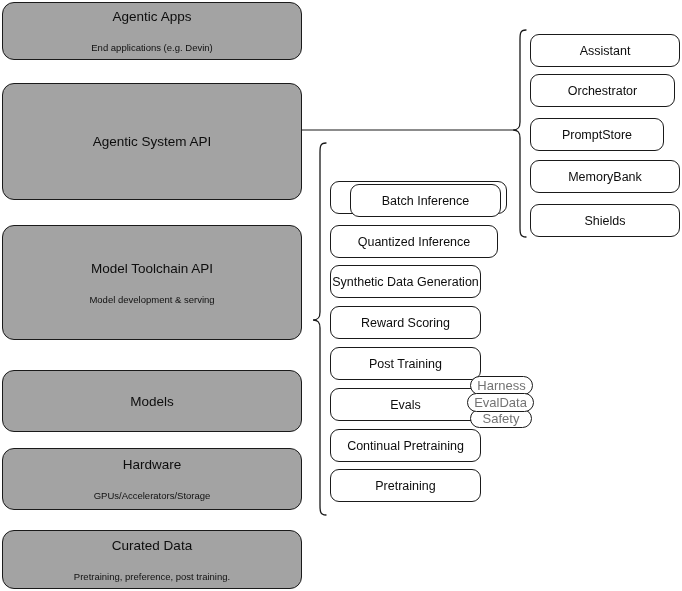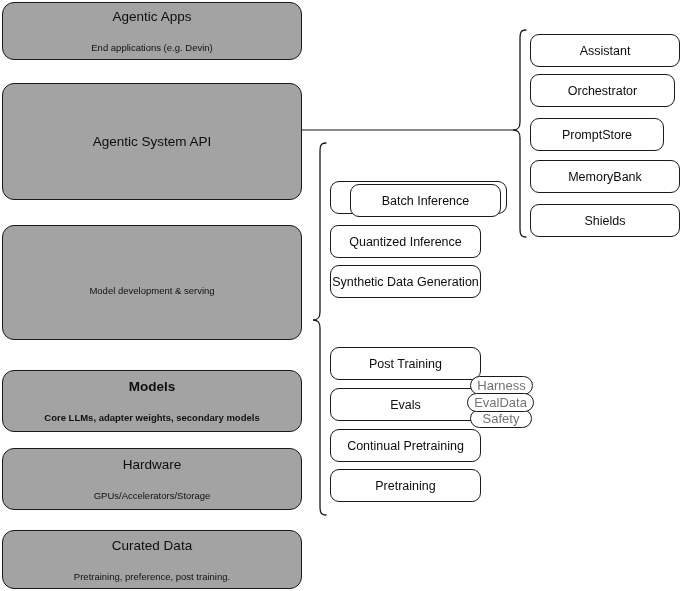--- a/index.html
+++ b/index.html
@@ -117,42 +117,43 @@
   <div class="box layer" style="left:2px; top:2px; width:300px; height:58px;">
     <div class="title">Agentic Apps</div>
     <div class="sub">End applications (e.g. Devin)</div>
   </div>
 
   <div class="box layer" style="left:2px; top:83px; width:300px; height:117px;">
     <div class="title">Agentic System API</div>
   </div>
 
   <div class="box layer" style="left:2px; top:225px; width:300px; height:115px;">
+    <div class="title">Model Toolchain API</div>
     <div class="sub">Model development &amp; serving</div>
   </div>
 
-  <div class="box layer" style="left:2px; top:370px; width:300px; height:62px;font-weight:bold;">
+  <div class="box layer" style="left:2px; top:370px; width:300px; height:62px;">
     <div class="title">Models</div>
-    <div class="sub">Core LLMs, adapter weights, secondary models</div>
   </div>
 
   <div class="box layer" style="left:2px; top:448px; width:300px; height:62px;border-radius:12px;">
     <div class="title">Hardware</div>
     <div class="sub">GPUs/Accelerators/Storage</div>
   </div>
 
   <div class="box layer" style="left:2px; top:530px; width:300px; height:59px;">
     <div class="title">Curated Data</div>
     <div class="sub">Pretraining, preference, post training.</div>
   </div>
 
   <div class="chip" style="left:330px; top:143px; width:177px;margin-top:38px;">Realtime Inference</div>
   <div class="chip" style="left:330px; top:184px; width:151px;margin-left:20px;">Batch Inference</div>
-  <div class="chip" style="left:330px; top:225px; width:151px;border-radius:8px;">Quantized Inference</div>
+  <div class="chip" style="left:330px; top:225px; width:168px;">Quantized Inference</div>
   <div class="chip" style="left:330px; top:265px; width:151px;">Synthetic Data Generation</div>
+  <div class="chip" style="left:330px; top:306px; width:151px;">Reward Scoring</div>
   <div class="chip" style="left:330px; top:347px; width:151px;">Post Training</div>
   <div class="chip" style="left:330px; top:388px; width:151px;">Evals</div>
   <div class="chip" style="left:330px; top:429px; width:151px;">Continual Pretraining</div>
   <div class="chip" style="left:330px; top:469px; width:151px;">Pretraining</div>
 
   <div class="pill" style="left:470px; top:376px; width:63px; height:19px; z-index:21;">Harness</div>
   <div class="pill" style="left:467px; top:393px; width:67px; height:19px; z-index:23;">EvalData</div>
   <div class="pill" style="left:470px; top:409px; width:62px; height:19px; z-index:22;">Safety</div>
 
   <div class="chip" style="left:530px; top:34px; width:150px;text-align:right;">Assistant</div>

